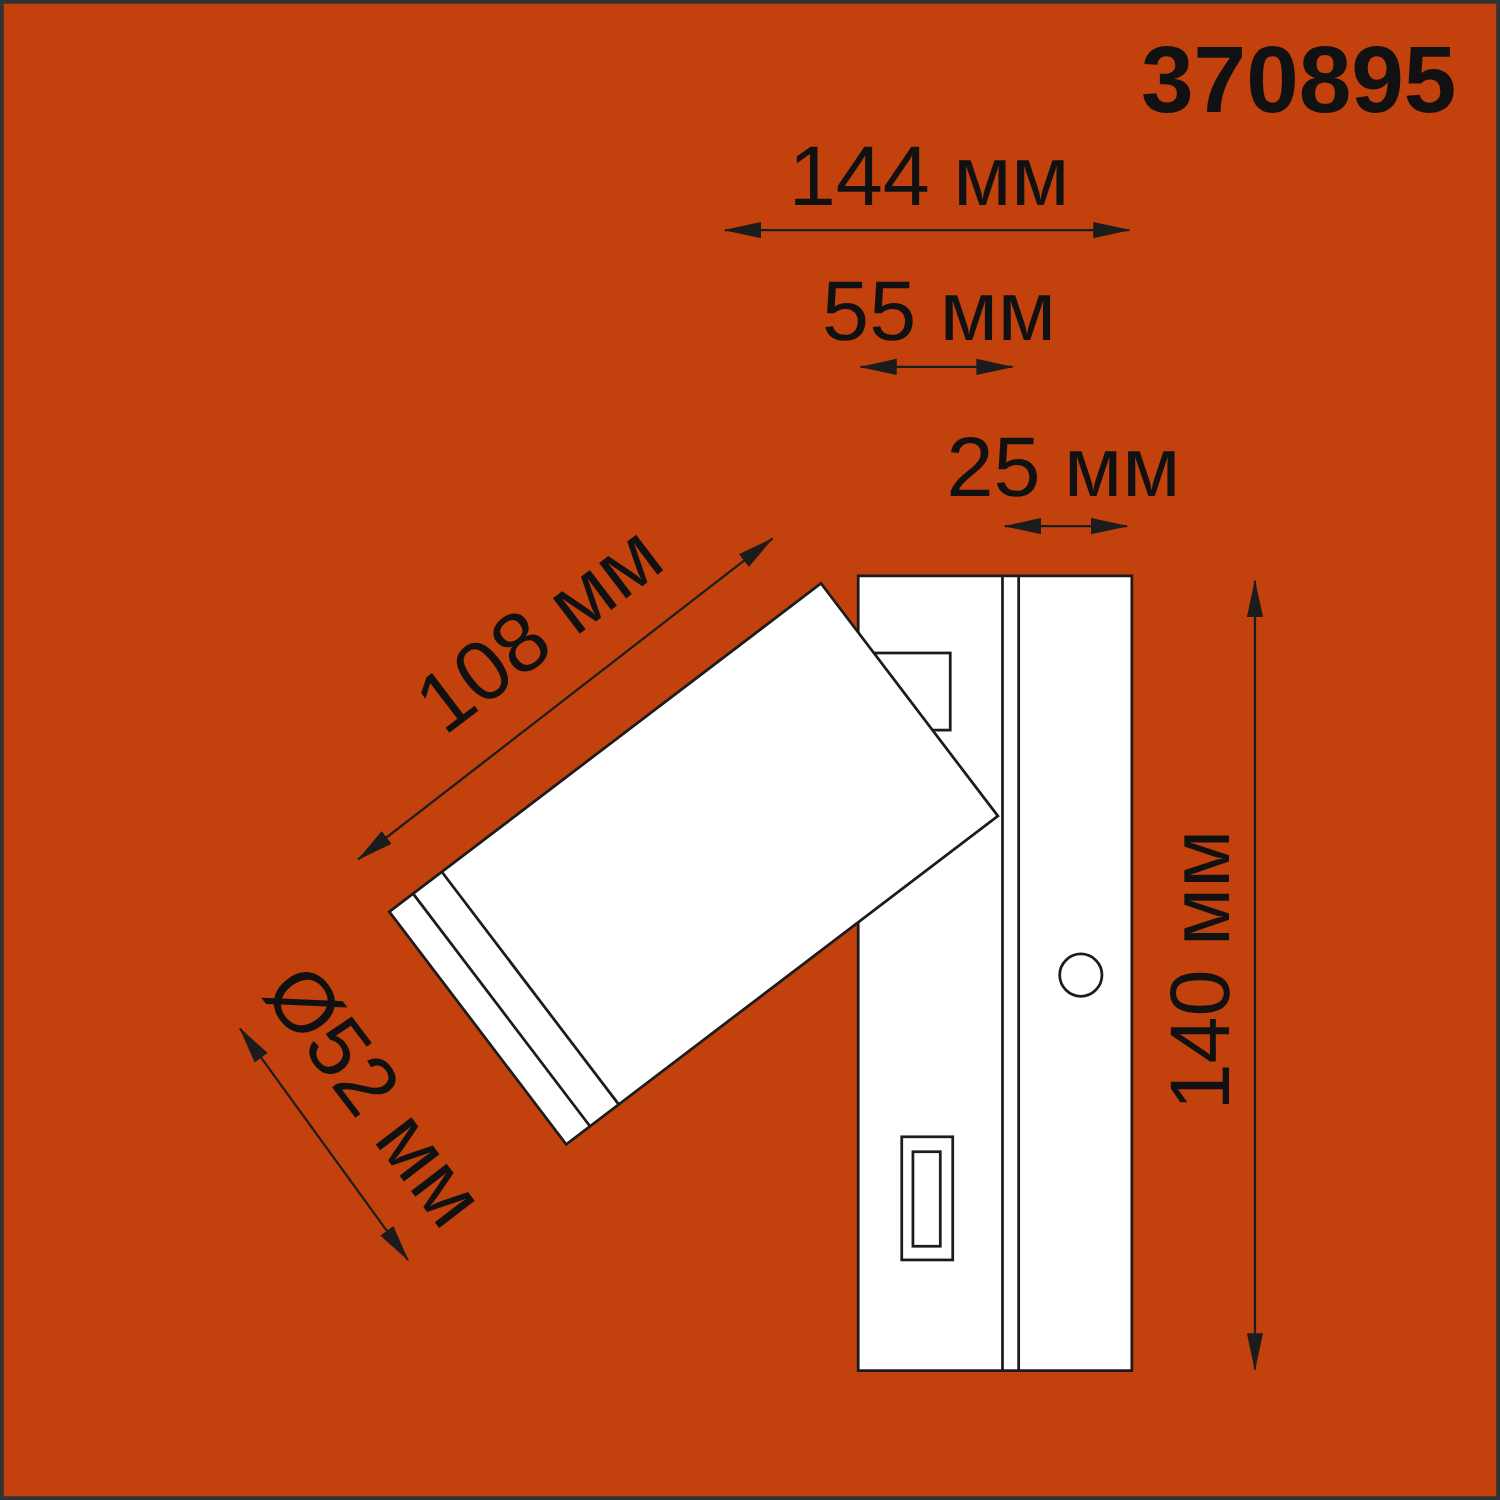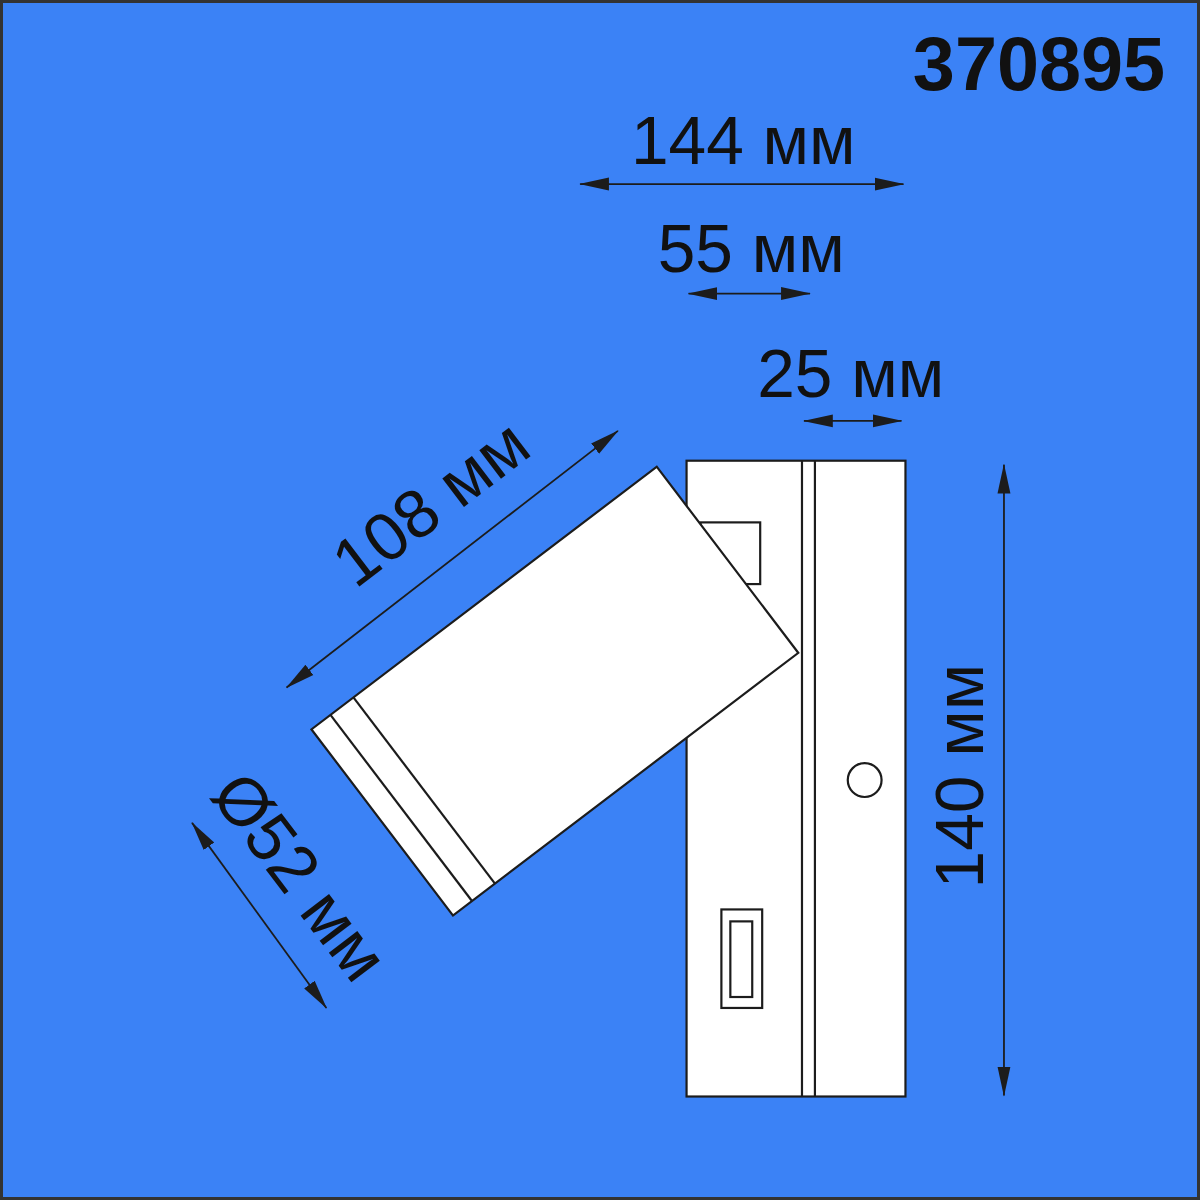--- a/index.html
+++ b/index.html
@@ -2,21 +2,21 @@
 <html><head>
 <meta charset="utf-8">
 <style>
   html, body { margin: 0; padding: 0; background: #ffffff; }
   .frame {
     position: relative;
     width: 1200px;
     height: 1200px;
     box-sizing: border-box;
     border: 3px solid #333333;
-    background: #3b82f6;
+    background: #c2410c;
     overflow: hidden;
   }
   svg { display: block; }
   .outline  { fill: #ffffff; stroke: #1c1c1c; stroke-width: 2.2; }
   .thinline { fill: none;    stroke: #1c1c1c; stroke-width: 2.2; }
   .dimline  { fill: none;    stroke: #1c1c1c; stroke-width: 1.8; }
   .arrowhead { fill: #1c1c1c; stroke: none; }
   .dimtext {
     font-family: "Liberation Sans", "DejaVu Sans", sans-serif;
     font-size: 68px;

